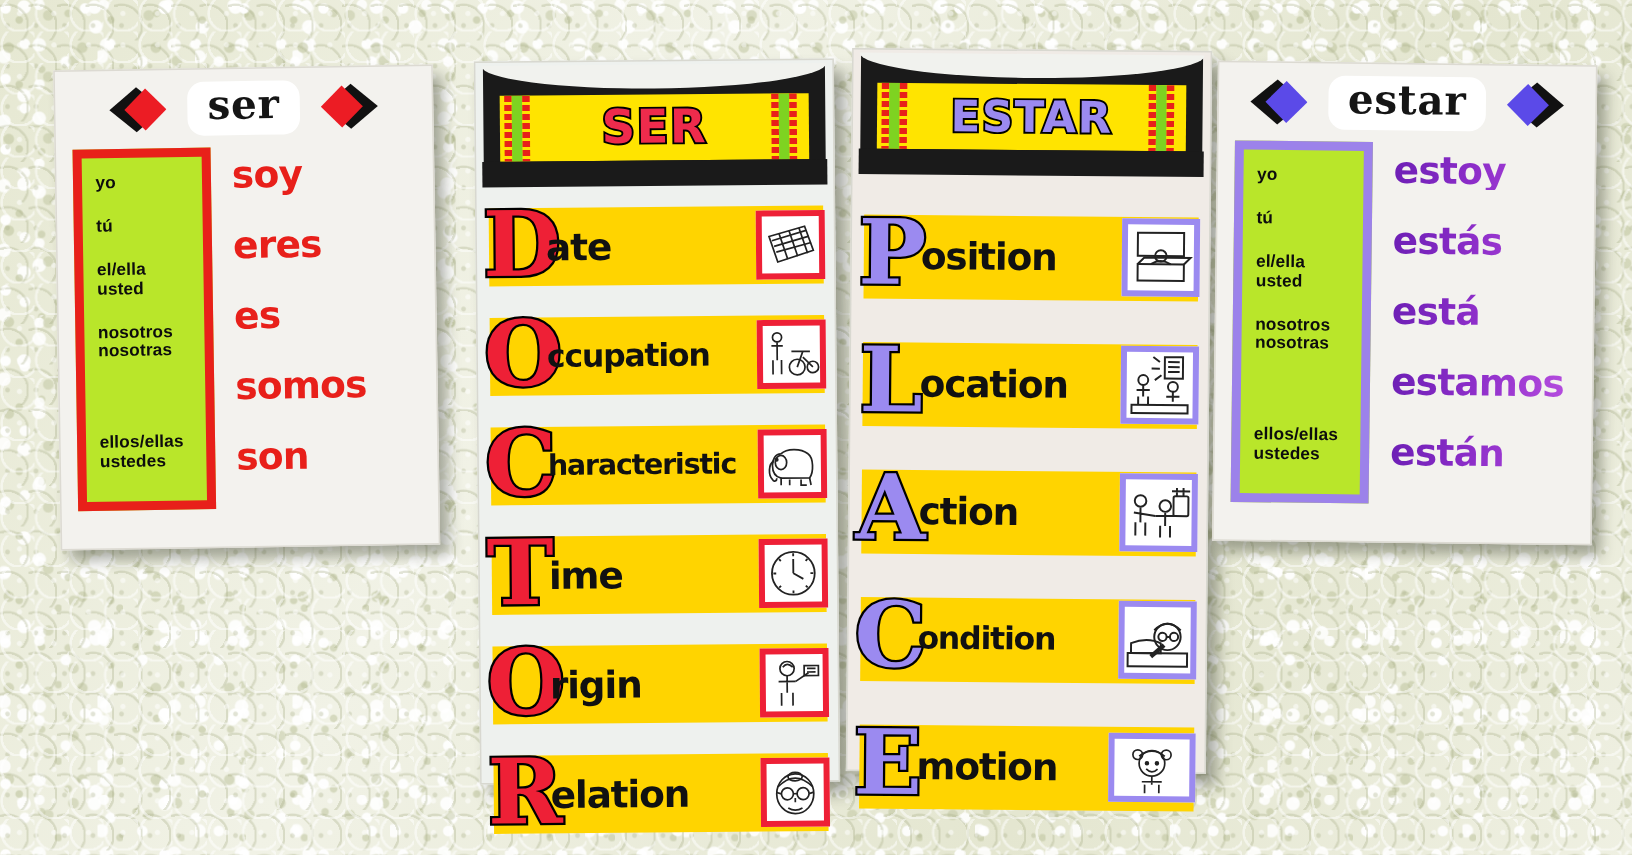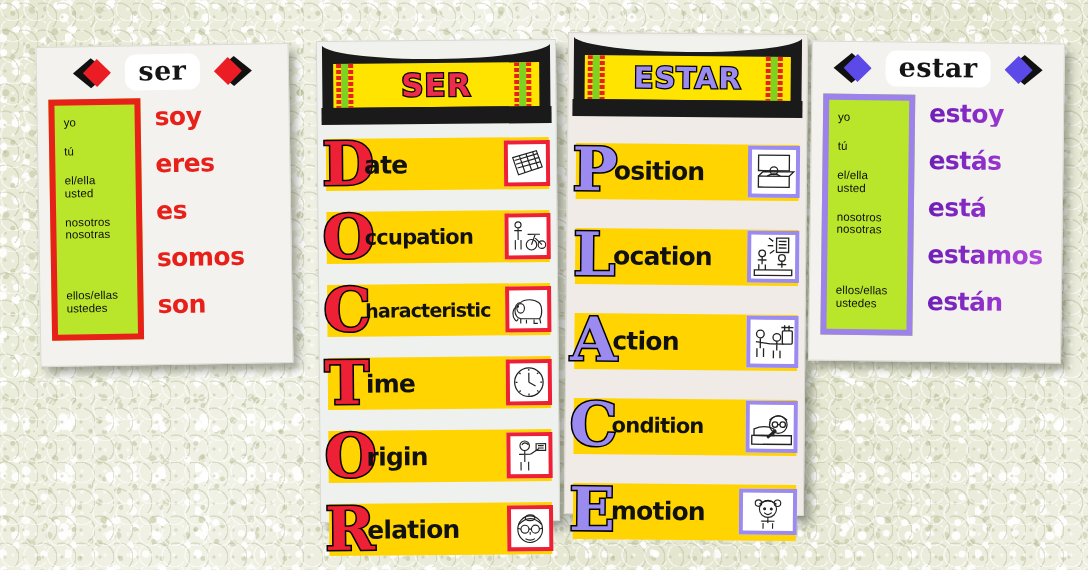--- a/index.html
+++ b/index.html
@@ -80,21 +80,21 @@
   .conj-body{display:flex;padding:0 12px 0 11px;}
   .pron-box{
     width:92px;flex:0 0 auto;
     background:#b9e62a;
     box-sizing:border-box;
     padding:11px 0 11px 9px;
   }
   .pron-box.red-b{border:6px solid #e8201a;}
   .pron-box.pur-b{border:6px solid #9c82ea;}
   .pron{
-    font-size:11.5px;font-weight:400;color:#0d0d0d;
+    font-size:11.5px;font-weight:700;color:#0d0d0d;
     line-height:1.12;margin-bottom:16px;letter-spacing:.1px;
   }
   .pron:last-child{margin-bottom:0;margin-top:48px;}
   .pron span{display:block;}
   .forms{flex:1;padding-left:14px;padding-top:6px;}
   .form{
     font-family:"DejaVu Sans", sans-serif;
     font-weight:700;font-size:25px;line-height:1;
     margin-bottom:22px;letter-spacing:-.5px;
   }

